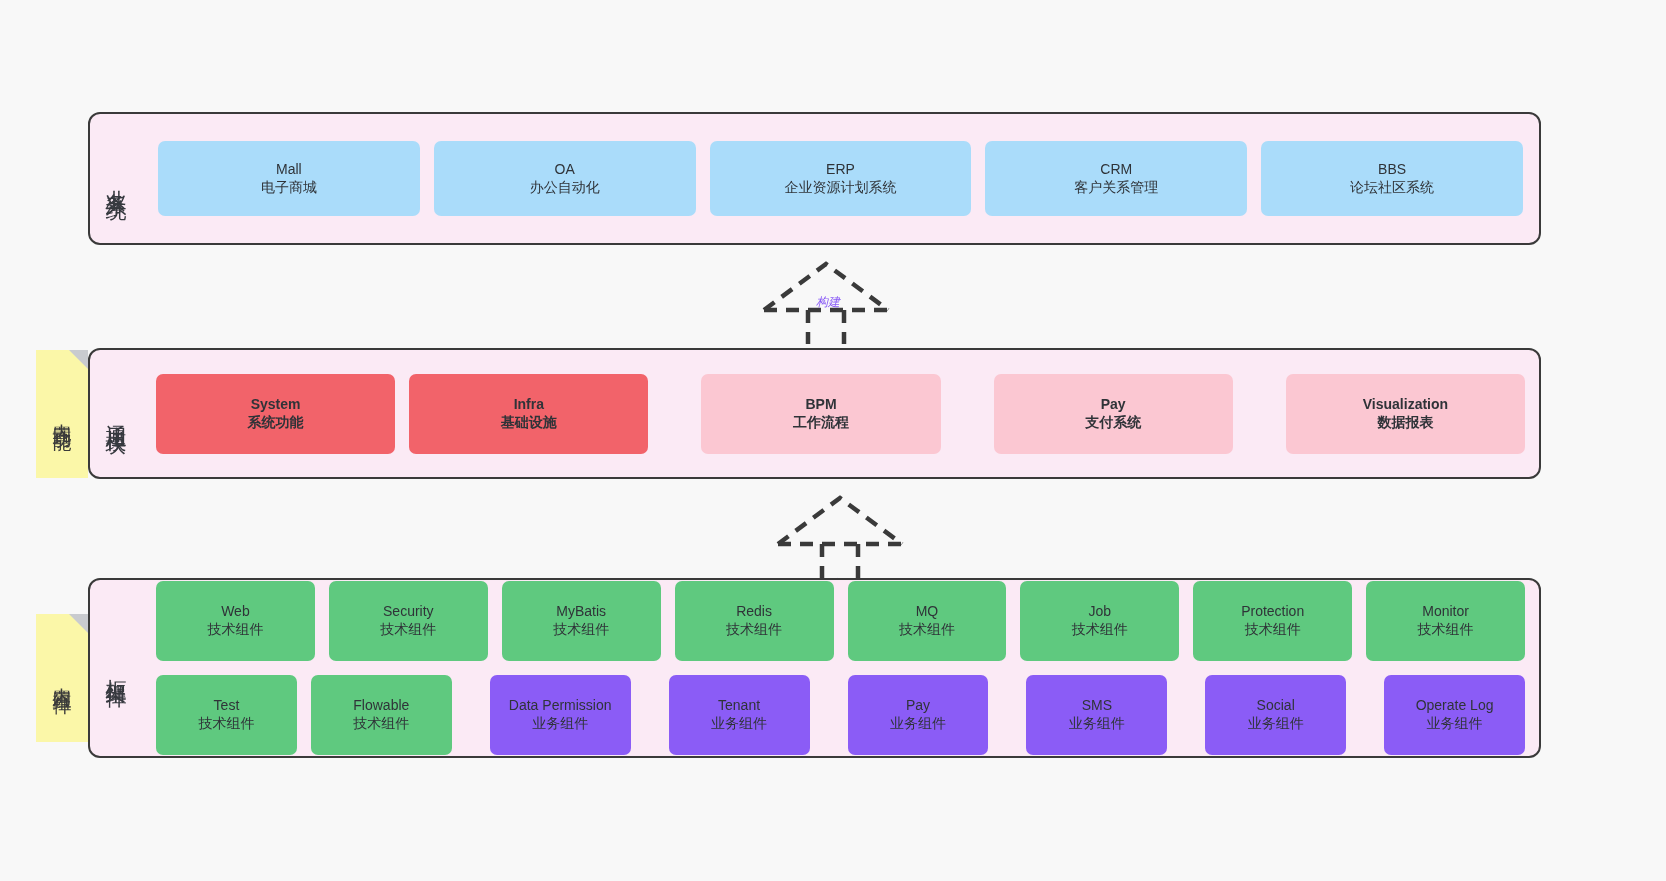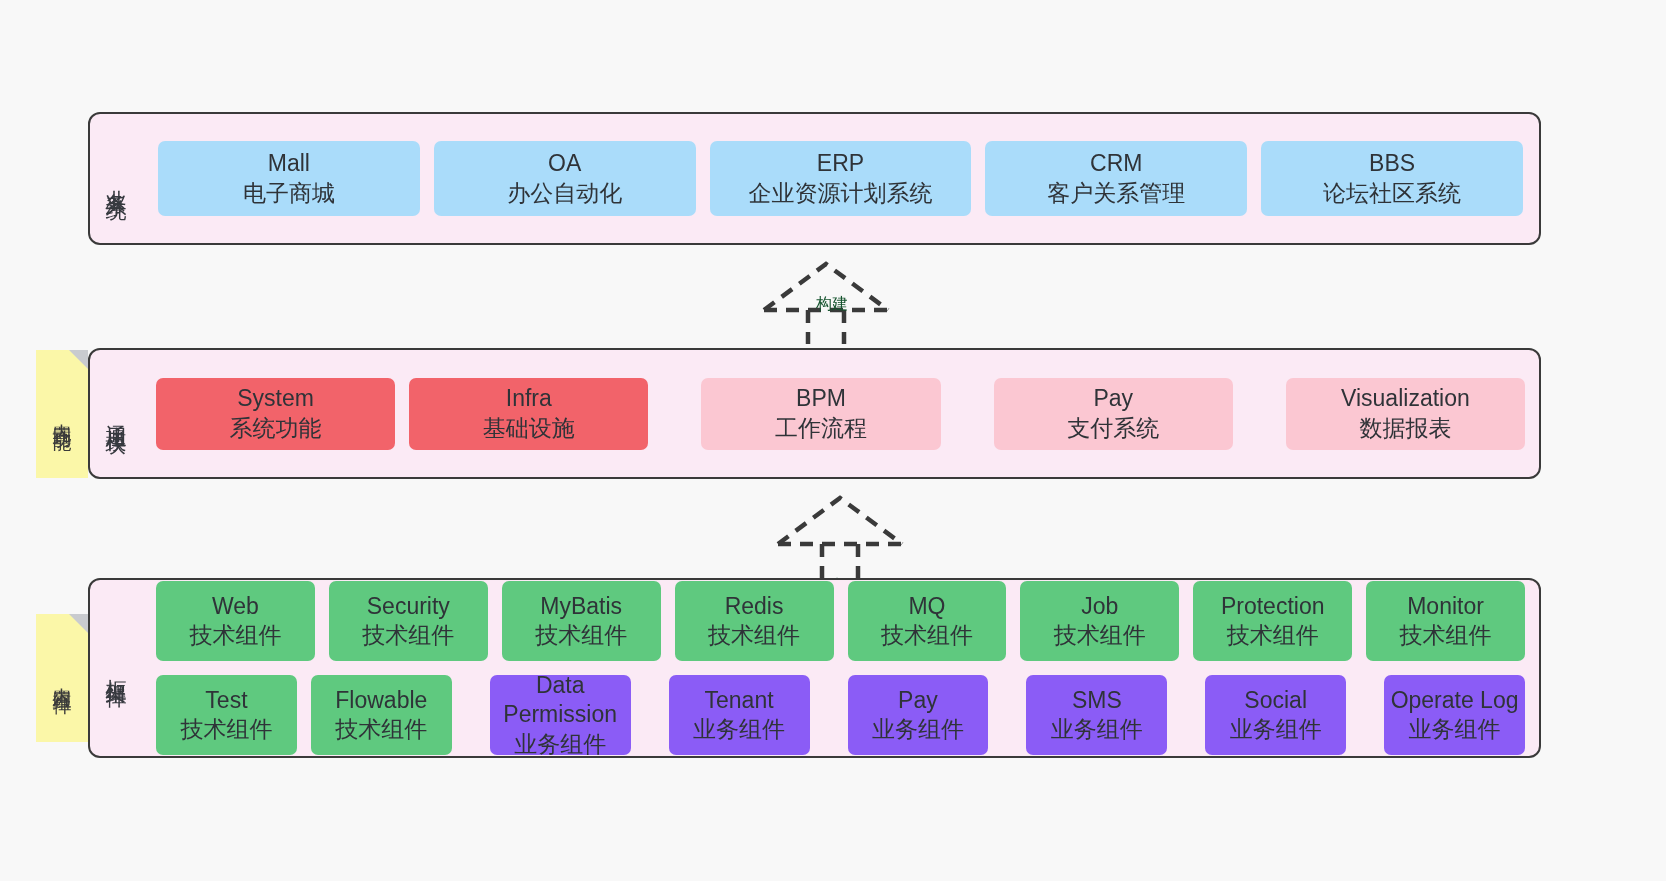--- a/index.html
+++ b/index.html
@@ -57,21 +57,21 @@
   }
 
   .cell {
     flex: 1 1 0;
     border-radius: 7px;
     display: flex;
     flex-direction: column;
     align-items: center;
     justify-content: center;
     text-align: center;
-    font-size: 23px;
+    font-size: 14px;
     line-height: 1.28;
     color: #2f3338;
     padding: 4px 6px;
   }
   .cell .t1 { display: block; }
   .cell .t2 { display: block; }
 
   
   .c-blue       { background: #aadcfa; }
   .c-red        { background: #f2636a; }
@@ -79,21 +79,21 @@
   .c-green      { background: #5fc97f; }
   .c-greenlight { background: #8b5cf6; margin-left: 24px; }
 
   
   #layer-business  { left: 88px;  top: 112px; width: 1453px; height: 133px; }
   #layer-modules   { left: 88px;  top: 348px; width: 1453px; height: 131px; }
   #layer-framework { left: 88px;  top: 578px; width: 1453px; height: 180px; }
 
   #layer-business .cells  { padding: 0 16px; }
   #layer-business .cell   { height: 75px; }
-  #layer-modules  .cell   { height: 72px; }
+  #layer-modules  .cell   { height: 80px; font-weight: bold; }
   #layer-framework .cell  { height: 80px; }
 
   
   .note {
     position: absolute;
     width: 52px;
     background: #fbf7a8;
     color: #3a3a3a;
     font-size: 19px;
     display: flex;
@@ -113,25 +113,26 @@
     border-top: 19px solid #c9cbcf;
   }
   #note-builtin-features   { left: 36px; top: 350px; height: 128px; }
   #note-builtin-components { left: 36px; top: 614px; height: 128px; }
 
   
   .arrow { position: absolute; }
   .arrow svg { display: block; overflow: visible; }
   .arrow-label {
     position: absolute;
-    font-size: 16px;
-    color: #14532d;
+    font-size: 12px;
+    color: #8b5cf6;
     background: transparent;
     white-space: nowrap;
     user-select: none;
+    font-style: italic;
   }
   #arrow-build      { left: 746px; top: 258px; width: 180px; height: 86px; }
   #arrow-build .arrow-label  { left: 70px; top: 36px; }
   #arrow-implement  { left: 760px; top: 492px; width: 180px; height: 86px; }
   #arrow-implement .arrow-label { left: 70px; top: 36px; margin-top: 48px; }
 </style>
 </head>
 <body>
 
 <div id="canvas">

